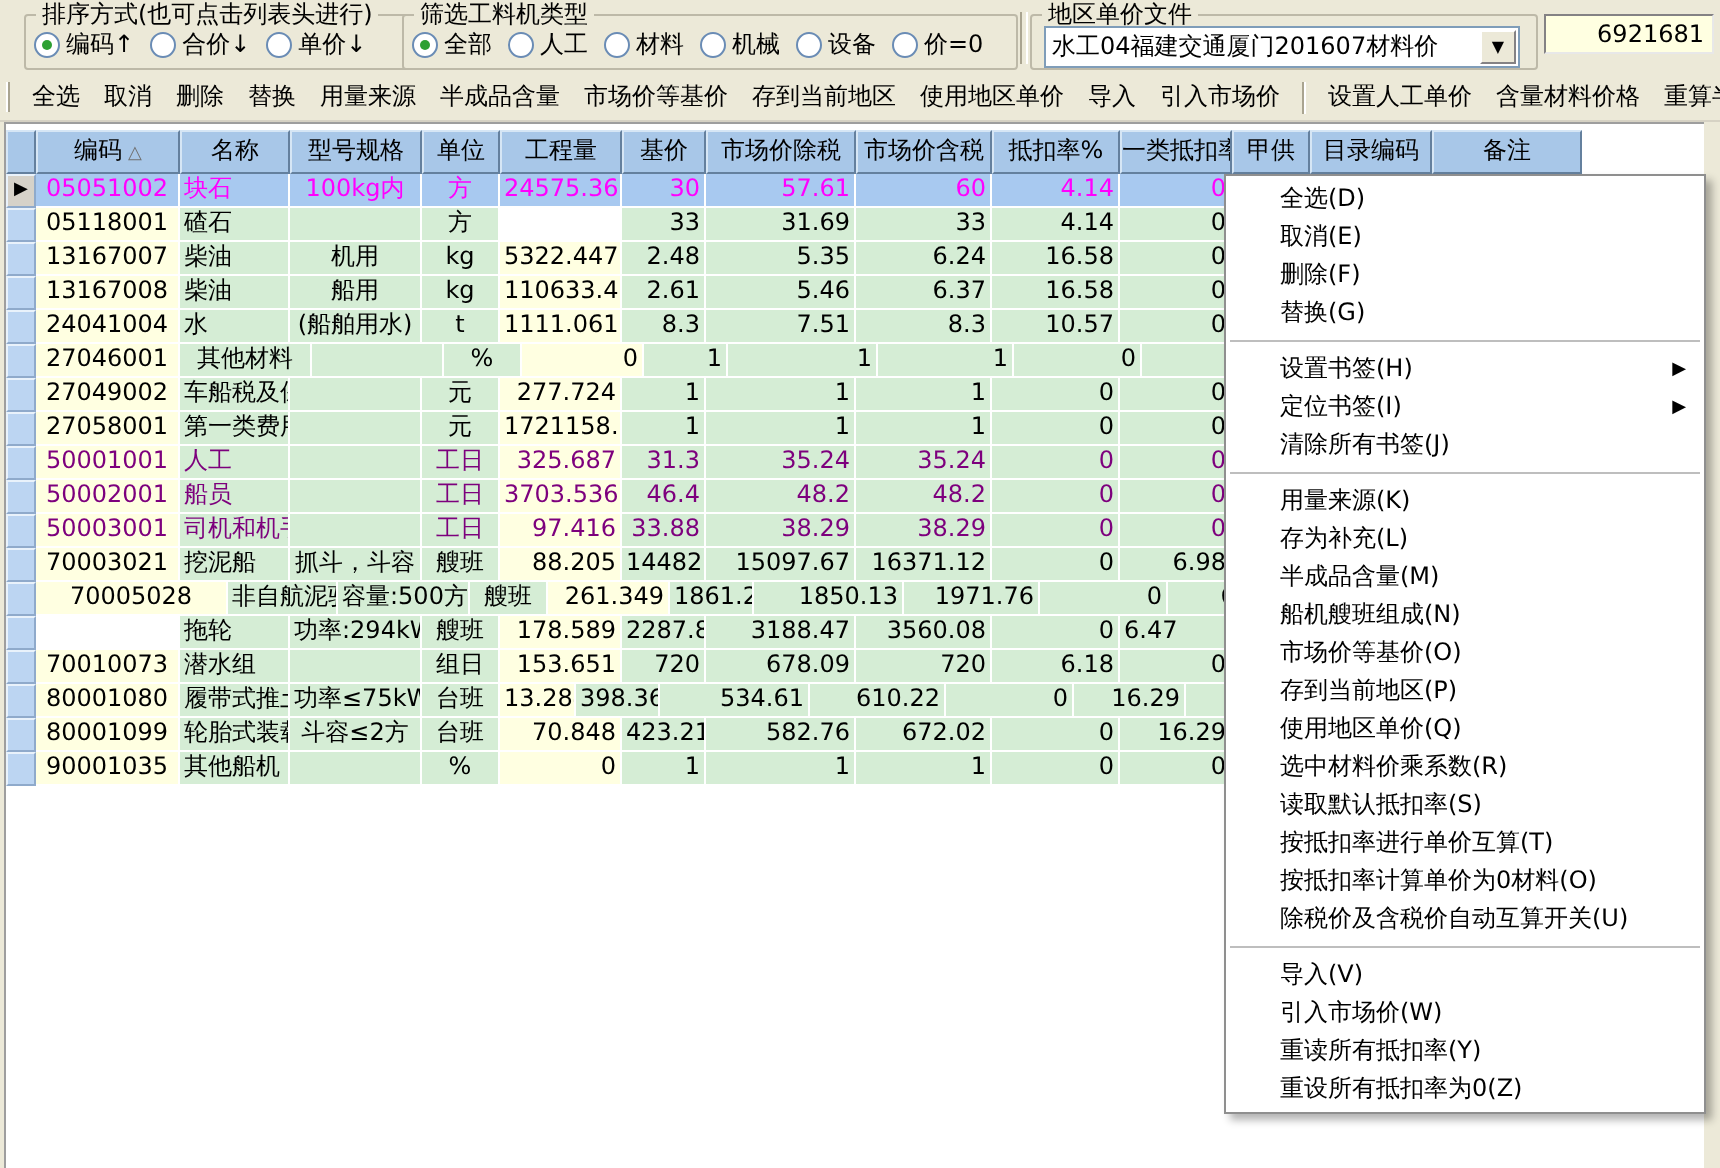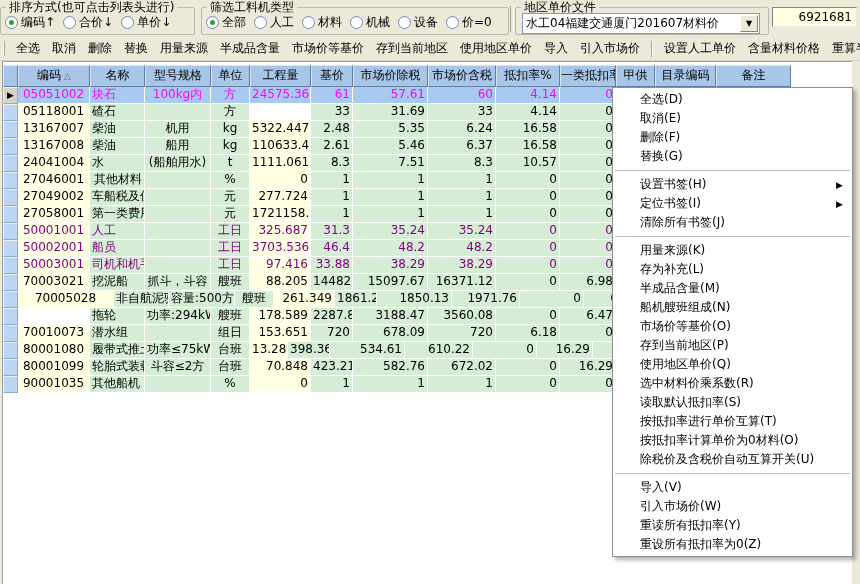--- a/index.html
+++ b/index.html
@@ -60,21 +60,21 @@
         border:1px solid #8F8F8F;box-shadow:3px 3px 4px rgba(0,0,0,.3);
         padding:2px 0;z-index:10;}
   .mitem{height:19px;line-height:19px;padding-left:27px;position:relative;white-space:nowrap;cursor:default;}
   .mitem .sub{position:absolute;right:9px;top:1px;font-size:9px;}
   .msep{height:0;border-top:1px solid #BEBEBE;margin:4px 2px;}
 </style>
 </head>
 <body>
 
 <div class="toppanel">
-  <div class="gb" style="left:0;width:193px;">
+  <div class="gb" style="left:12px;width:193px;">
     <span class="gbt">排序方式(也可点击列表头进行)</span>
     <div class="radios">
         <span class="ritem">
           <span class="rb on"></span>
           <span class="rlbl">编码↑</span>
         </span>
         <span class="ritem">
           <span class="rb"></span>
           <span class="rlbl">合价↓</span>
         </span>
@@ -161,21 +161,21 @@
         <div class="th" style="width: 61px;"><span>目录编码</span></div>
         <div class="th" style="width: 75px;"><span>备注</span></div>
       </div>
       <div class="trow selected">
         <div class="gutcell">▶</div>
         <div class="td ivory" style="width: 72px; text-align: center;">05051002</div>
         <div class="td green" style="width: 55px; text-align: left;">块石</div>
         <div class="td green" style="width: 66px; text-align: center;">100kg内</div>
         <div class="td green" style="width: 39px; text-align: center;">方</div>
         <div class="td ivory" style="width: 61px; text-align: right;">24575.36</div>
-        <div class="td green" style="width: 42px; text-align: right;">61</div>
+        <div class="td green" style="width: 42px; text-align: right;">30</div>
         <div class="td green" style="width: 75px; text-align: right;">57.61</div>
         <div class="td green" style="width: 68px; text-align: right;">60</div>
         <div class="td green" style="width: 64px; text-align: right;">4.14</div>
         <div class="td green" style="width: 56px; text-align: right;">0</div>
         <div class="td green" style="width: 39px; text-align: center;"></div>
         <div class="td green" style="width: 61px; text-align: left;"></div>
         <div class="td green" style="width: 75px; text-align: left;"></div>
       </div>
       <div class="trow">
         <div class="gutcell"></div>
@@ -237,21 +237,21 @@
         <div class="td green" style="width: 68px; text-align: right;">8.3</div>
         <div class="td green" style="width: 64px; text-align: right;">10.57</div>
         <div class="td green" style="width: 56px; text-align: right;">0</div>
         <div class="td green" style="width: 39px; text-align: center;"></div>
         <div class="td green" style="width: 61px; text-align: left;"></div>
         <div class="td green" style="width: 75px; text-align: left;"></div>
       </div>
       <div class="trow">
         <div class="gutcell"></div>
         <div class="td ivory" style="width: 72px; text-align: center;">27046001</div>
-        <div class="td green" style="width: 55px; text-align: right;">其他材料</div>
+        <div class="td green" style="width: 66px; text-align: center;">其他材料</div>
         <div class="td green" style="width: 66px; text-align: center;"></div>
         <div class="td green" style="width: 39px; text-align: center;">%</div>
         <div class="td ivory" style="width: 61px; text-align: right;">0</div>
         <div class="td green" style="width: 42px; text-align: right;">1</div>
         <div class="td green" style="width: 75px; text-align: right;">1</div>
         <div class="td green" style="width: 68px; text-align: right;">1</div>
         <div class="td green" style="width: 64px; text-align: right;">0</div>
         <div class="td green" style="width: 56px; text-align: right;">0</div>
         <div class="td green" style="width: 39px; text-align: center;"></div>
         <div class="td green" style="width: 61px; text-align: left;"></div>
@@ -373,21 +373,21 @@
         <div class="gutcell"></div>
         <div class="td ivory" style="width: 72px; text-align: center; margin-top: 28px;">70006044</div>
         <div class="td green" style="width: 55px; text-align: left;">拖轮</div>
         <div class="td green" style="width: 66px; text-align: center;">功率:294kW</div>
         <div class="td green" style="width: 39px; text-align: center;">艘班</div>
         <div class="td ivory" style="width: 61px; text-align: right;">178.589</div>
         <div class="td green" style="width: 42px; text-align: right;">2287.88</div>
         <div class="td green" style="width: 75px; text-align: right;">3188.47</div>
         <div class="td green" style="width: 68px; text-align: right;">3560.08</div>
         <div class="td green" style="width: 64px; text-align: right;">0</div>
-        <div class="td green" style="width: 56px; text-align: right;">6.47</div>
+        <div class="td green" style="width: 56px; text-align: left;">6.47</div>
         <div class="td green" style="width: 39px; text-align: center;"></div>
         <div class="td green" style="width: 61px; text-align: left;"></div>
         <div class="td green" style="width: 75px; text-align: left;"></div>
       </div>
       <div class="trow">
         <div class="gutcell"></div>
         <div class="td ivory" style="width: 72px; text-align: center;">70010073</div>
         <div class="td green" style="width: 55px; text-align: left;">潜水组</div>
         <div class="td green" style="width: 66px; text-align: center;"></div>
         <div class="td green" style="width: 39px; text-align: center;">组日</div>

